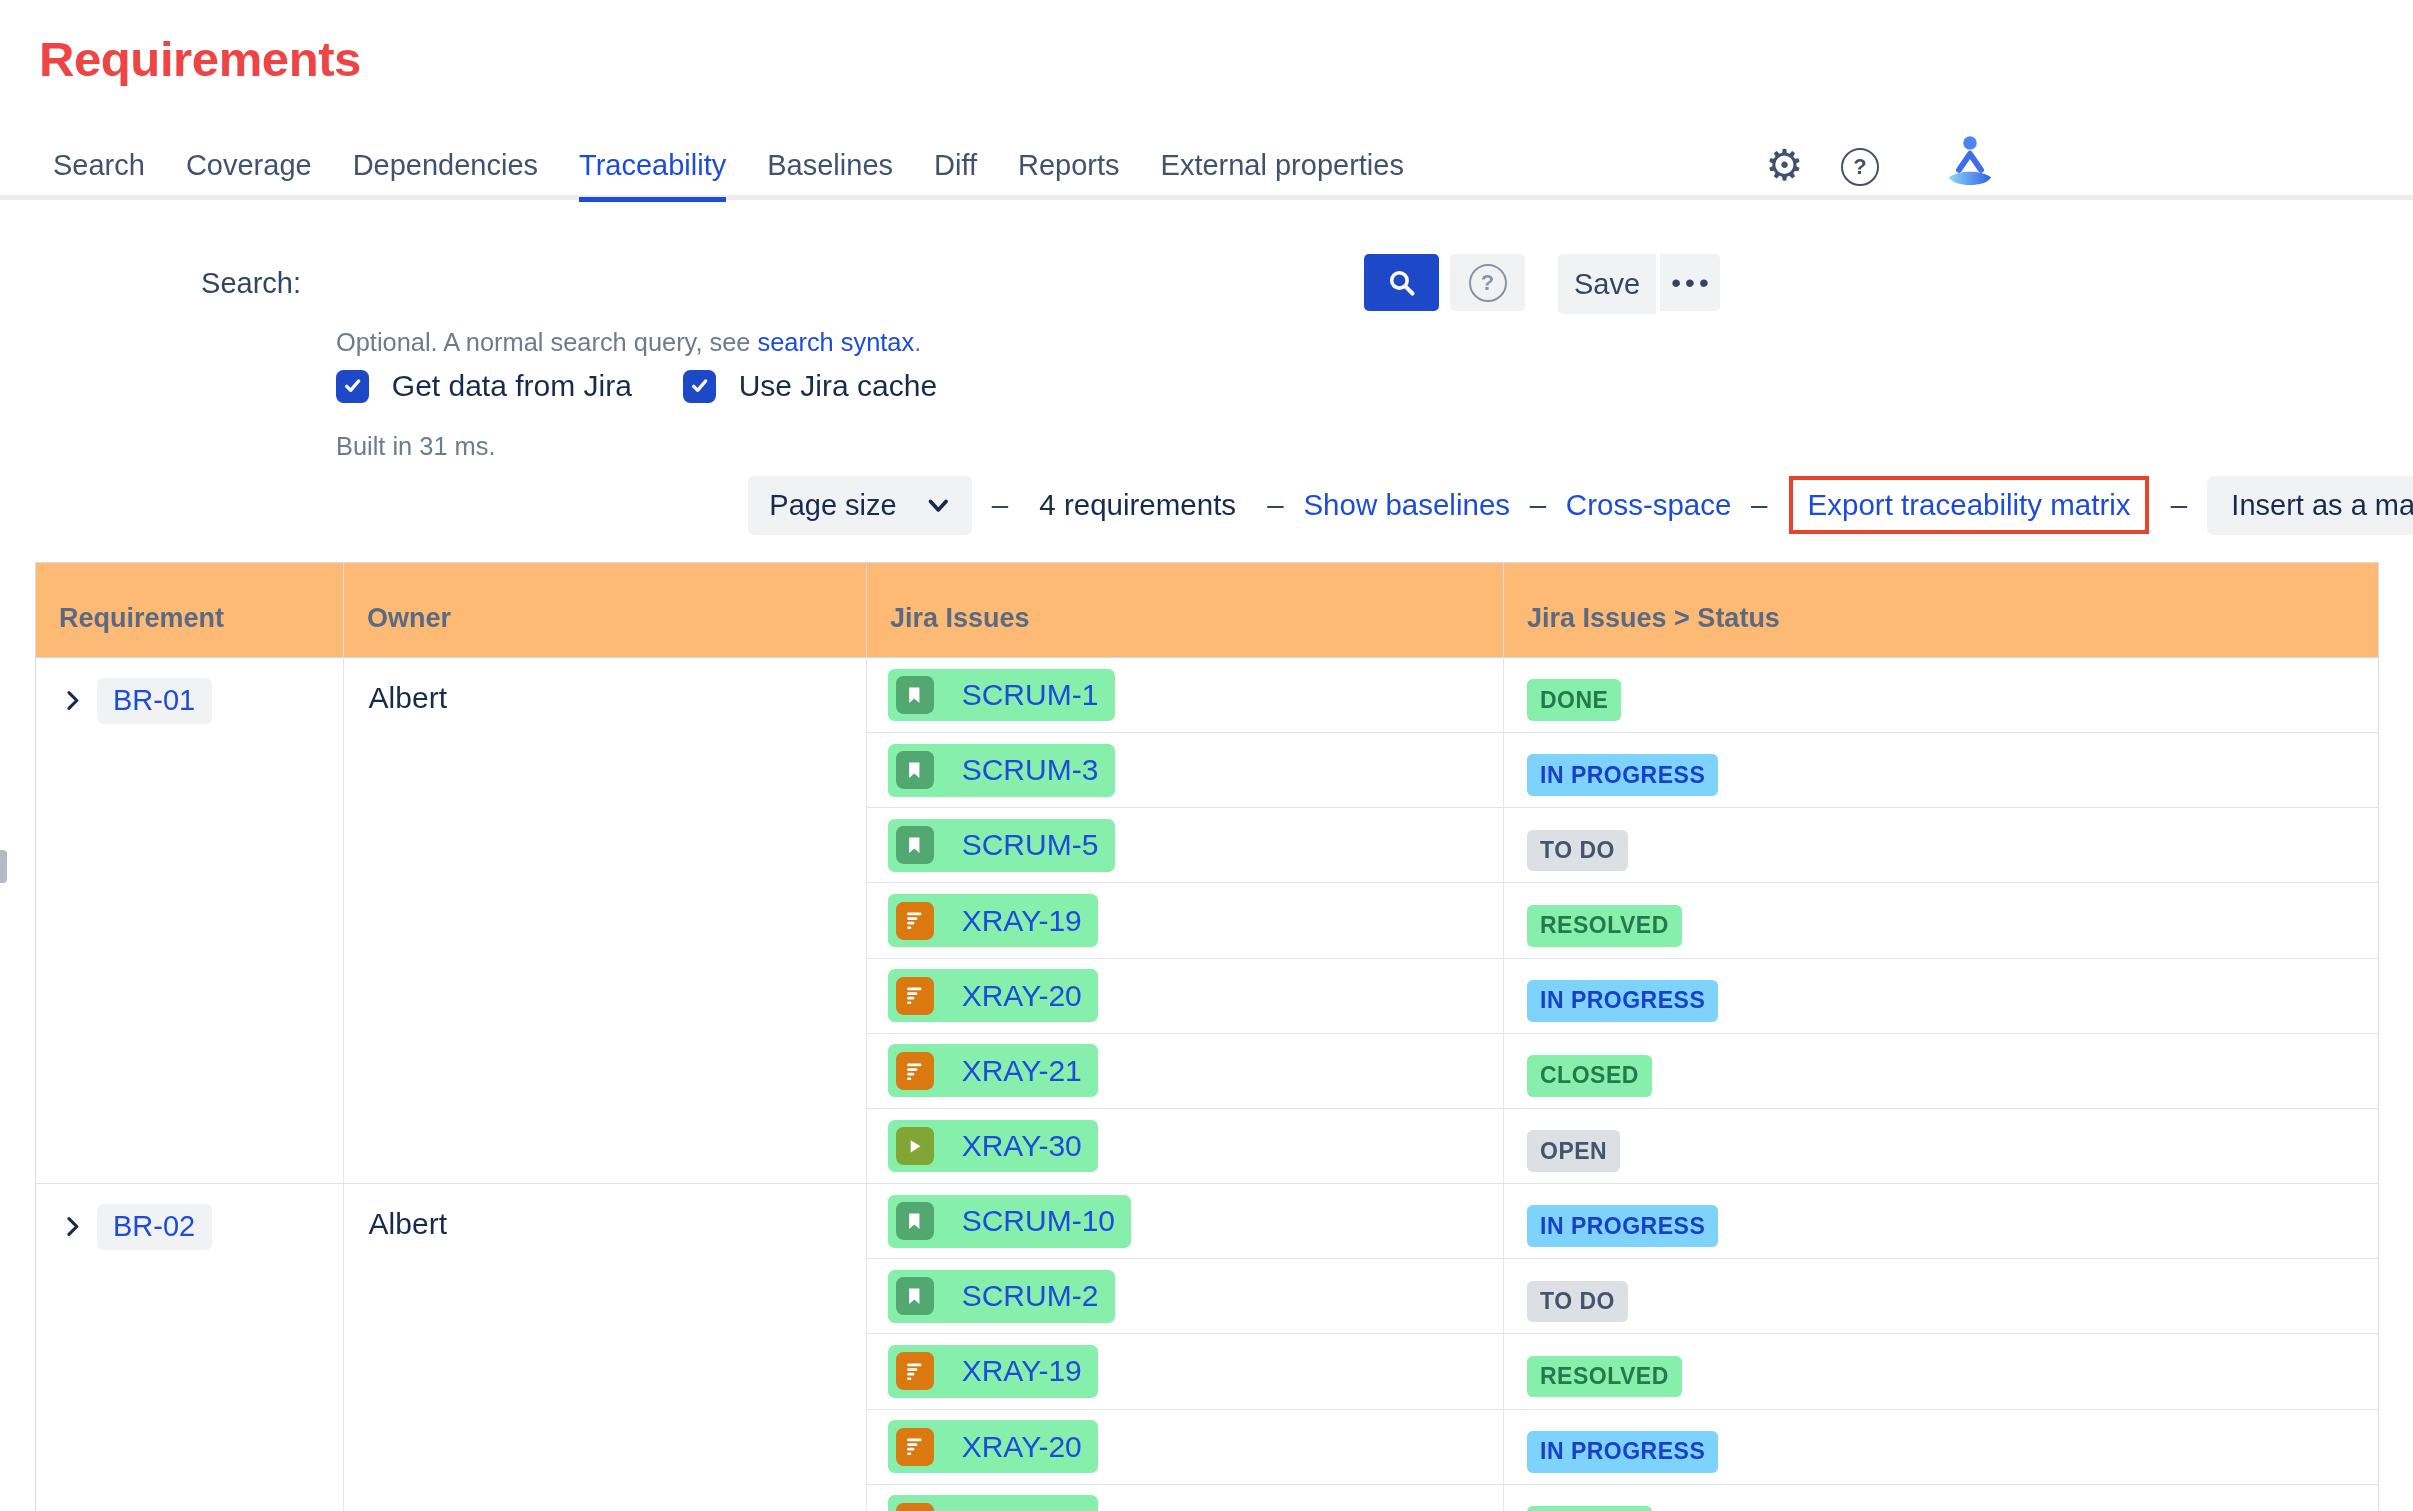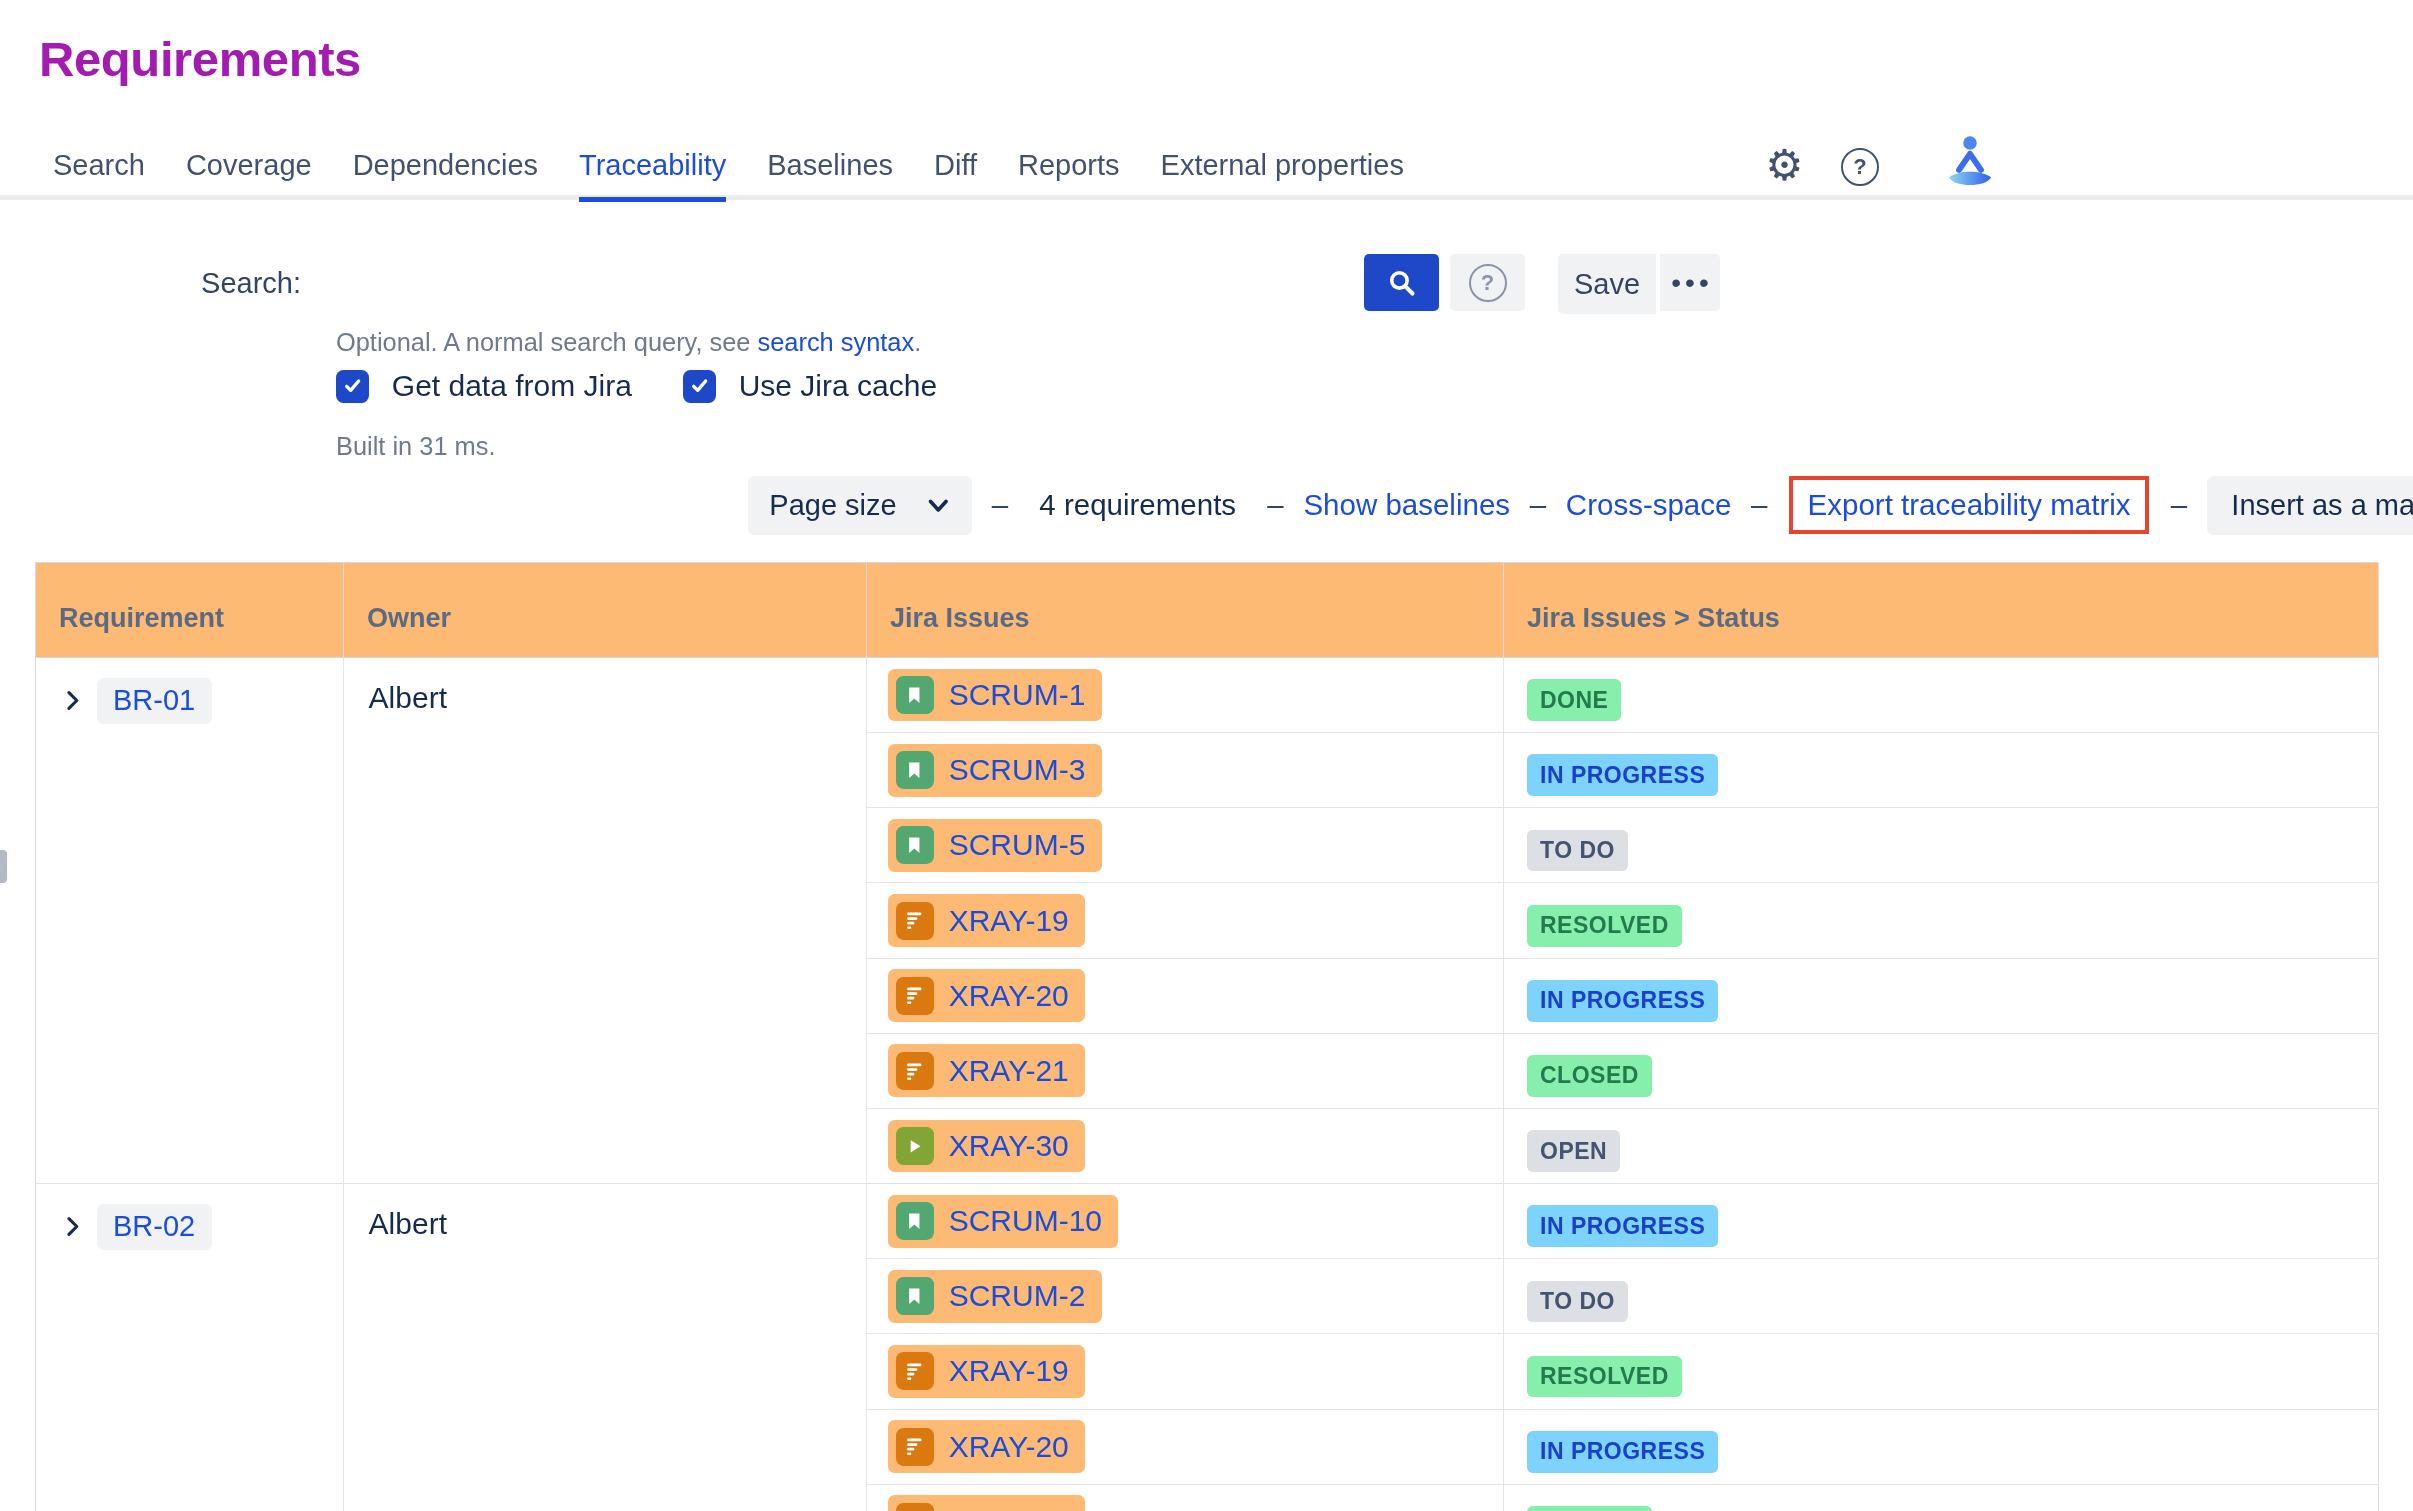--- a/index.html
+++ b/index.html
@@ -1,20 +1,20 @@
 <!DOCTYPE html>
 <html style="font-size:13px"><head>
 <meta charset="utf-8">
 <style>
   html,body{margin:0;padding:0;background:#fff;}
   .canvas{position:relative;width:2413px;height:1511px;overflow:hidden;background:#fff;
           font-family:"Liberation Sans","DejaVu Sans",sans-serif;color:#172B4D;}
 
   
-  .page-title{position:absolute;left:39px;top:31px;font-size:49px;font-weight:700;color:#a21caf;letter-spacing:-0.4px;}
+  .page-title{position:absolute;left:39px;top:31px;font-size:49px;font-weight:700;color:#ef4444;letter-spacing:-0.4px;}
   .tab-rule{position:absolute;left:0;top:195px;width:2413px;height:4.9px;background:#EBECF0;}
   .tabbar{position:absolute;left:53px;top:149px;display:flex;gap:41px;font-size:29px;color:#42526E;z-index:2;}
   .tab{line-height:33px;padding-bottom:14.8px;cursor:pointer;white-space:nowrap;}
   .tab.active{color:#1C4CDB;border-bottom:5.7px solid #1C4CDB;}
   .gear-btn{position:absolute;left:1760px;top:141px;width:49px;height:49px;display:flex;align-items:center;justify-content:center;
             font-size:43px;color:#42526E;line-height:1;}
   .qmark{width:38px;height:38px;border-radius:50%;border:2.9px solid #42526E;color:#42526E;font-weight:700;font-size:22px;
          display:flex;align-items:center;justify-content:center;box-sizing:border-box;}
   .help-top{position:absolute;left:1841px;top:148px;}
   .brand{position:absolute;left:1943px;top:131px;display:flex;align-items:center;gap:13px;}
@@ -62,21 +62,21 @@
   .c-req,.c-owner,.c-issue{border-right:1.6px solid #E3E5E9;}
   tr.sub .c-issue,tr.sub .c-status{border-top:1.6px solid #E3E5E9;}
   tr.group-start td{border-top:1.6px solid #E0E2E6;}
   tr.issue-row{height:74px;}
   .c-req{padding:19.7px 0 0 24.6px;}
   .req-line{display:flex;align-items:center;gap:13px;}
   .chev{display:flex;cursor:pointer;}
   .req-badge{background:#F1F2F4;border-radius:6.6px;padding:6.6px 16.4px;font-size:29px;color:#1C4CDB;cursor:pointer;text-decoration:none;}
   .c-owner{padding:23px 0 0 24.6px;font-size:30px;color:#172B4D;}
   .c-issue{padding:10.7px 0 10.7px 21.3px;}
-  .issue-badge{display:inline-flex;align-items:center;gap:15px;background:#fdba74;border-radius:6.6px;padding:7.4px 16.4px 7.4px 7.4px;cursor:pointer;}
+  .issue-badge{display:inline-flex;align-items:center;gap:28px;background:#86efac;border-radius:6.6px;padding:7.4px 16.4px 7.4px 7.4px;cursor:pointer;}
   .ic{width:38px;height:38px;border-radius:7.4px;display:flex;align-items:center;justify-content:center;flex:none;}
   .ic-story{background:#53A871;}
   .ic-test{background:#DB7911;}
   .ic-exec{background:#82A636;}
   .issue-key{font-size:30px;color:#1C4CDB;}
   .c-status{padding:21.3px 0 0 23px;}
   .lz{display:inline-block;border-radius:5.7px;padding:7.4px 13px;font-size:23px;font-weight:700;letter-spacing:0.5px;}
   .lz-green{background:#86efac;color:#237A4D;}
   .lz-blue{background:#7dd3fc;color:#1B40C8;}
   .lz-gray{background:#DCDFE4;color:#44546F;}

